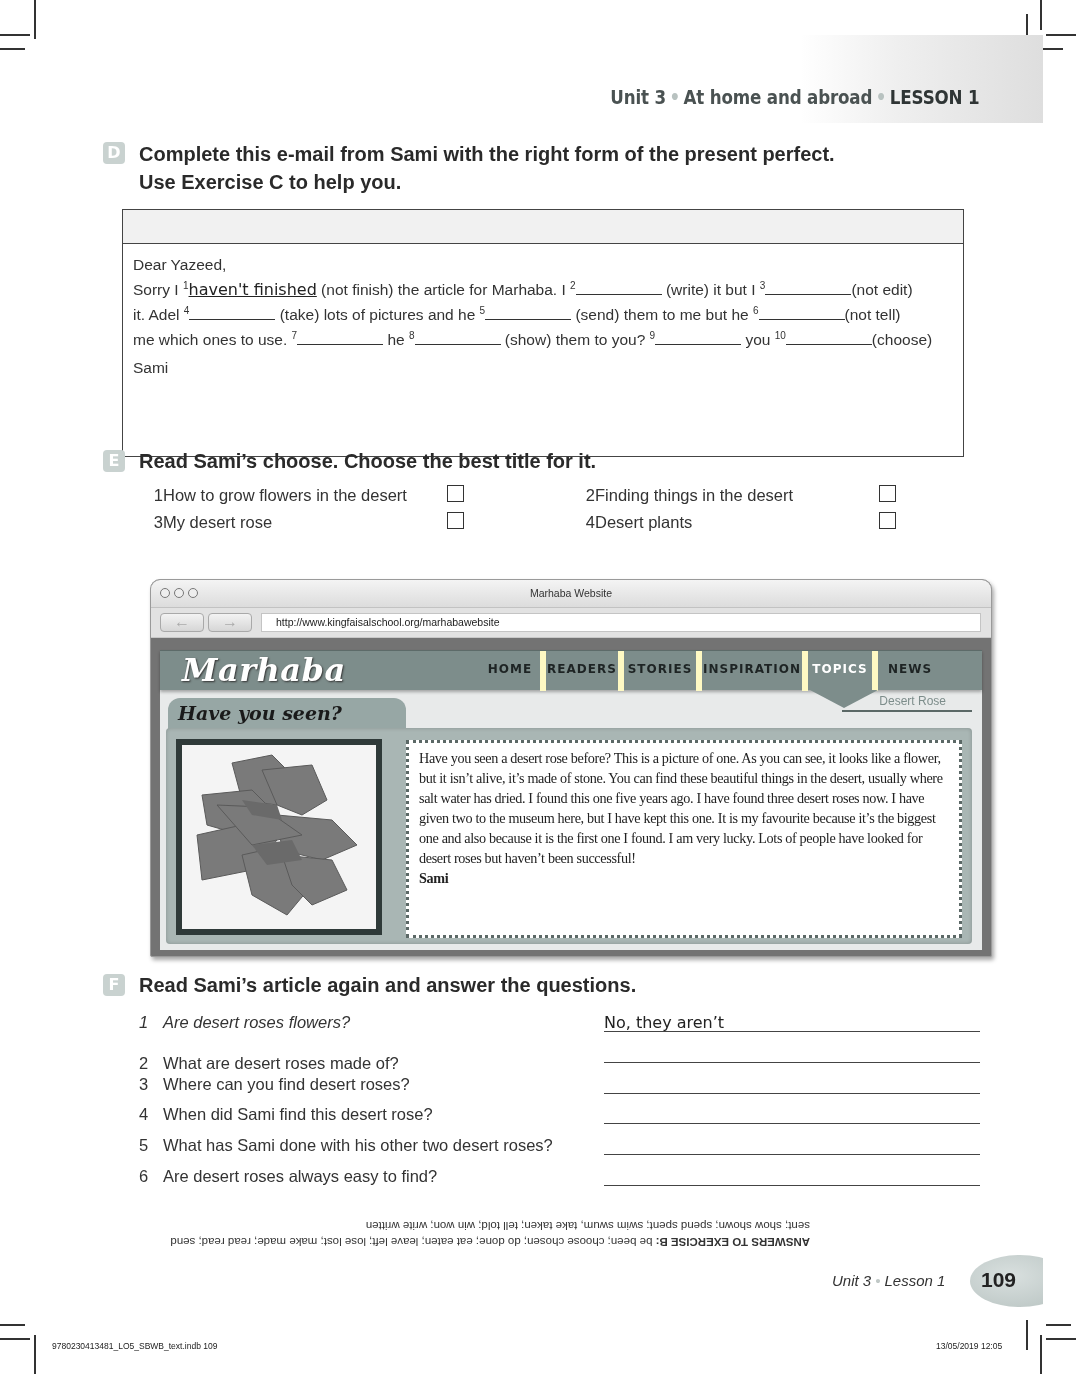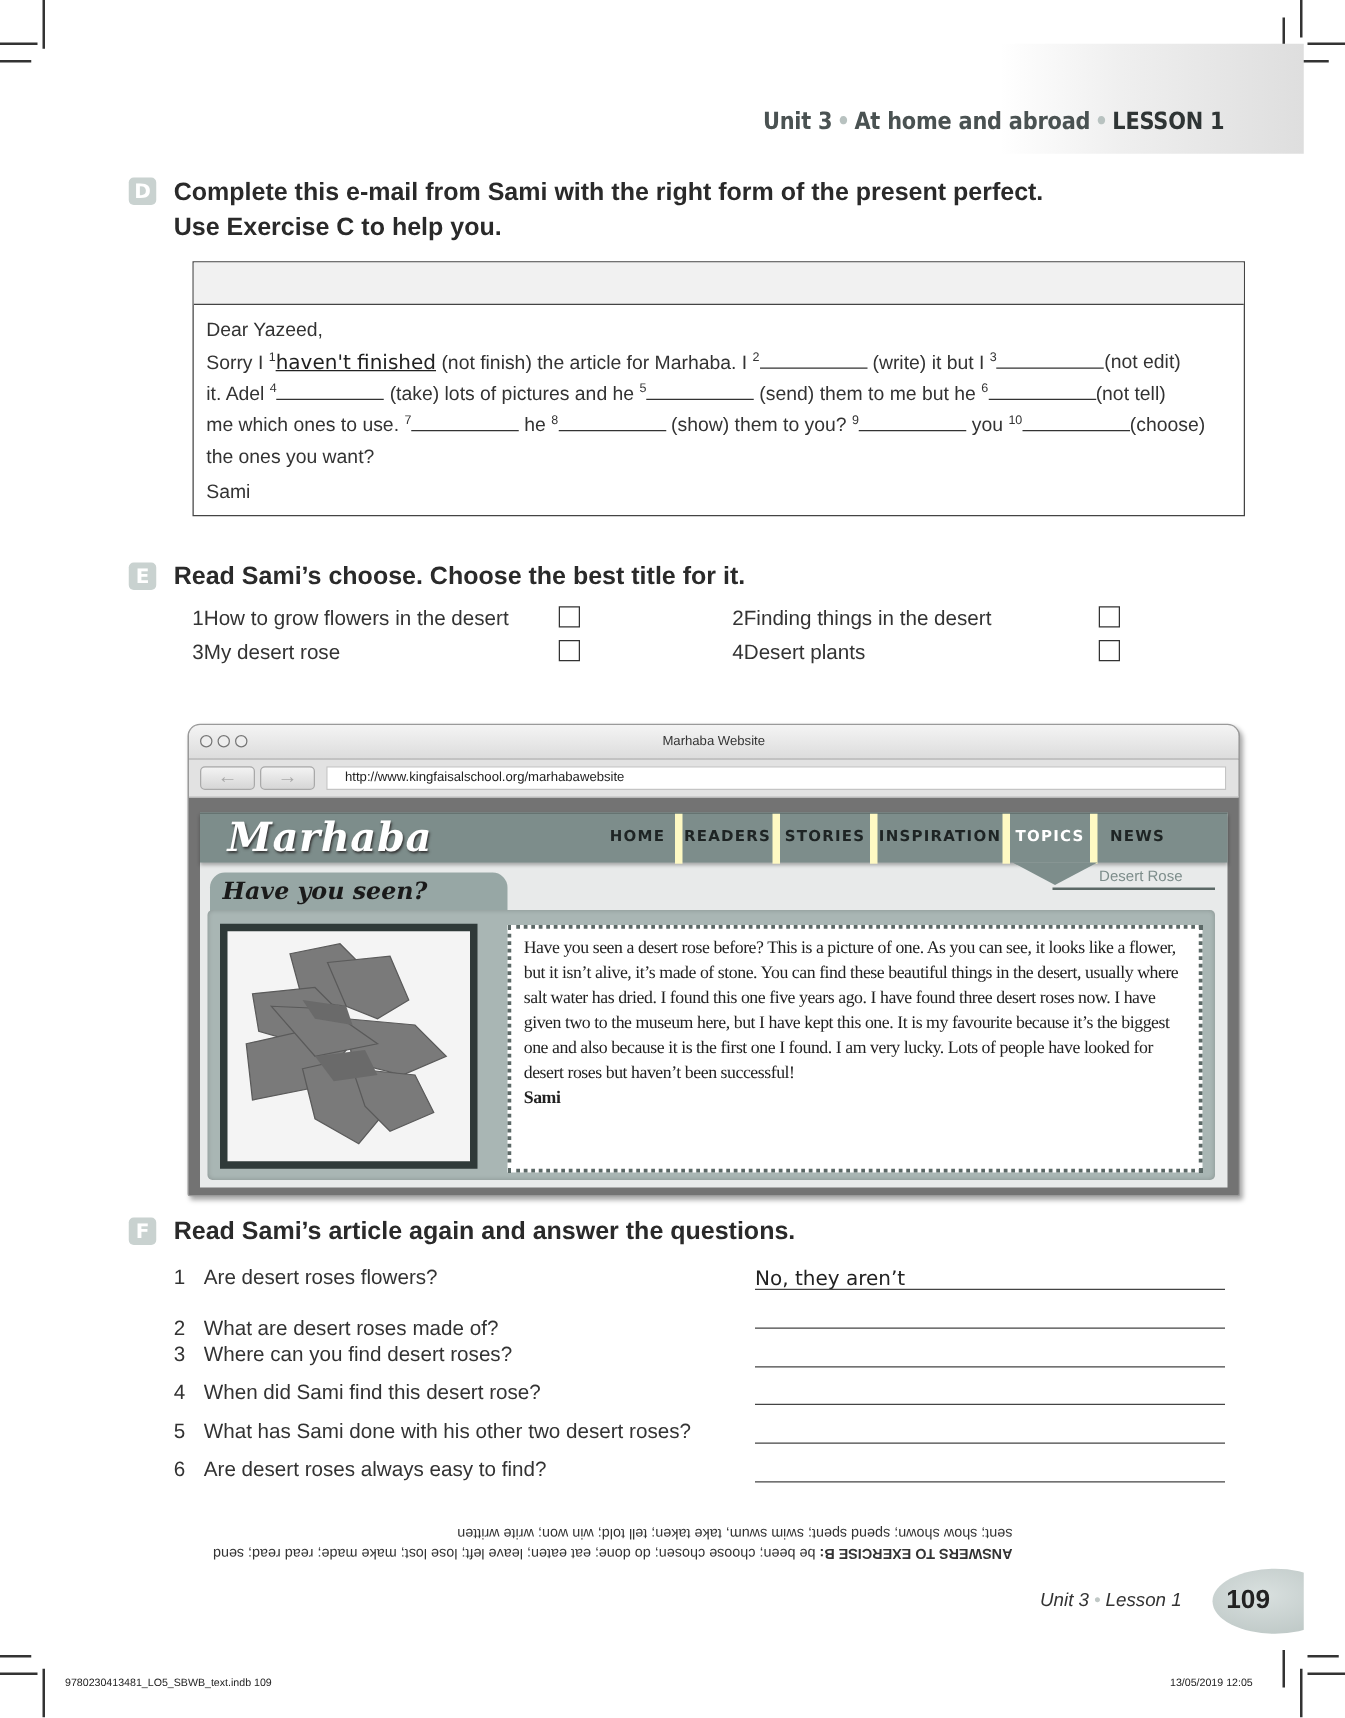--- a/index.html
+++ b/index.html
@@ -24,21 +24,21 @@
     position: absolute; width: 22px; height: 22px; border-radius: 4px;
     background: #c9d2d0; color: #ffffff; font-weight: bold; font-size: 16px;
     text-align: center; line-height: 22px; font-family: "DejaVu Sans", sans-serif;
   }
   .section-title {
     position: absolute; font-size: 20px; font-weight: bold; color: #2a2a2a;
     line-height: 28px; font-family: "Liberation Sans", sans-serif;
   }
 
   
-  .email-box { position: absolute; left: 154px; top: 209px; width: 842px; height: 204px; border: 1.5px solid #444; }
+  .email-box { position: absolute; left: 122px; top: 209px; width: 842px; height: 248px; border: 1.5px solid #444; }
   .email-header { height: 34px; background: #f1f1f1; border-bottom: 1.5px solid #444; }
   .email-body { padding: 8px 10px 0 10px; font-size: 15.5px; color: #333; line-height: 25px; }
   .email-line { white-space: nowrap; display: flex; justify-content: flex-start; }
   .email-line.left { justify-content: flex-start; }
   .blank { display: inline-block; width: 86px; border-bottom: 1px solid #333; height: 16px; vertical-align: baseline; }
   sup { font-size: 10px; vertical-align: super; line-height: 0; }
   .handwritten { font-family: "DejaVu Sans", sans-serif; font-size: 16px; text-decoration: underline; color: #222; }
 
   
   .opt { position: absolute; font-size: 16.5px; color: #333; white-space: nowrap; text-align: right; }
@@ -152,21 +152,20 @@
         <span>it. Adel </span><sup>4</sup><span class="blank"></span><span> (take) lots of pictures and he </span><sup>5</sup><span class="blank"></span><span> (send) them to me but he </span><sup>6</sup><span class="blank"></span>
       </span>
       <span> (not tell)</span>
     </div>
     <div class="email-line">
       <span>
         <span>me which ones to use. </span><sup>7</sup><span class="blank"></span><span> he </span><sup>8</sup><span class="blank"></span><span> (show) them to you? </span><sup>9</sup><span class="blank"></span><span> you </span><sup>10</sup><span class="blank"></span>
       </span>
       <span> (choose)</span>
     </div>
-    <div class="email-line left">the ones you want?</div>
     <div class="email-line left" style="margin-top:3px;">Sami</div>
   </div>
 </div>
 
 <div class="section-badge" style="left:103px;top:450px;">E</div>
 <div class="section-title" style="left:139px;top:447px;">Read Sami’s choose. Choose the best title for it.</div>
 
 <div class="opt" style="left:139px;top:486px;"><span class="num">1</span><span>How to grow flowers in the desert</span></div>
 <div class="checkbox" style="left:447px;top:485px;"></div>
 <div class="opt" style="left:571px;top:486px;"><span class="num">2</span><span>Finding things in the desert</span></div>
@@ -229,21 +228,21 @@
         <div>Have you seen a desert rose before? This is a picture of one. As you can see, it looks like a flower, but it isn’t alive, it’s made of stone. You can find these beautiful things in the desert, usually where salt water has dried. I found this one five years ago. I have found three desert roses now. I have given two to the museum here, but I have kept this one. It is my favourite because it’s the biggest one and also because it is the first one I found. I am very lucky. Lots of people have looked for desert roses but haven’t been successful!</div>
         <div class="article-sig">Sami</div>
       </div>
     </div>
   </div>
 </div>
 
 <div class="section-badge" style="left:103px;top:974px;">F</div>
 <div class="section-title" style="left:139px;top:971px;">Read Sami’s article again and answer the questions.</div>
 
-<div class="q" style="top:1013px;"><span class="num">1</span><span>Are desert roses flowers?</span></div>
+<div class="q" style="top:1013px;font-style:italic;"><span class="num">1</span><span>Are desert roses flowers?</span></div>
 <div class="ans-text" style="top:1013px;">No, they aren’t</div>
 <div class="ans-line" style="top:1031px;"></div>
 
 <div class="q" style="top:1044px;margin-top:10px;"><span class="num">2</span><span>What are desert roses made of?</span></div>
 <div class="ans-line" style="top:1062px;"></div>
 
 <div class="q" style="top:1075px;"><span class="num">3</span><span>Where can you find desert roses?</span></div>
 <div class="ans-line" style="top:1093px;"></div>
 
 <div class="q" style="top:1105px;"><span class="num">4</span><span>When did Sami find this desert rose?</span></div>

